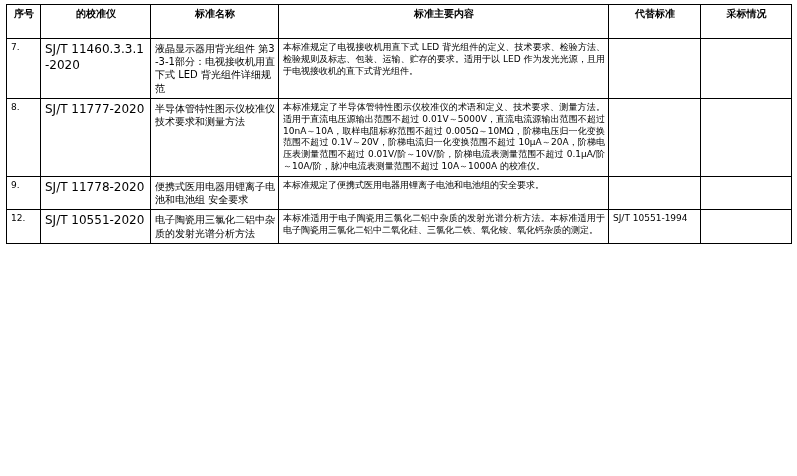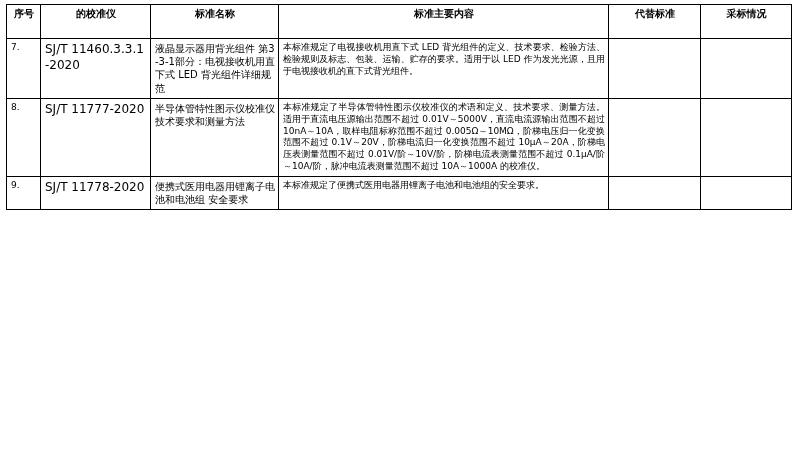--- a/index.html
+++ b/index.html
@@ -122,15 +122,23 @@
         <td class="adopt"></td>
       </tr>
       <tr>
         <td class="seq">9.</td>
         <td class="code">SJ/T 11778-2020</td>
         <td class="name">便携式医用电器用锂离子电池和电池组 安全要求</td>
         <td class="main">本标准规定了便携式医用电器用锂离子电池和电池组的安全要求。</td>
         <td class="alt"></td>
         <td class="adopt"></td>
       </tr>
+      <tr>
+        <td class="seq">12.</td>
+        <td class="code">SJ/T 10551-2020</td>
+        <td class="name">电子陶瓷用三氯化二铝中杂质的发射光谱分析方法</td>
+        <td class="main">本标准适用于电子陶瓷用三氯化二铝中杂质的发射光谱分析方法。本标准适用于电子陶瓷用三氯化二铝中二氧化硅、三氯化二铁、氧化铵、氧化钙杂质的测定。</td>
+        <td class="alt">SJ/T 10551-1994</td>
+        <td class="adopt"></td>
+      </tr>
     </tbody>
   </table>
 </div>
 
 </body></html>

